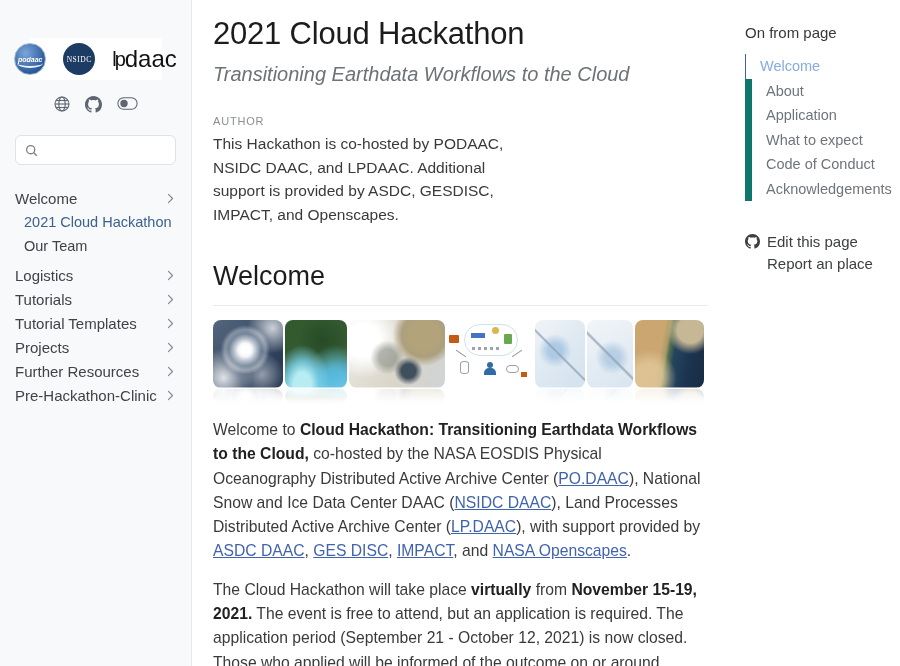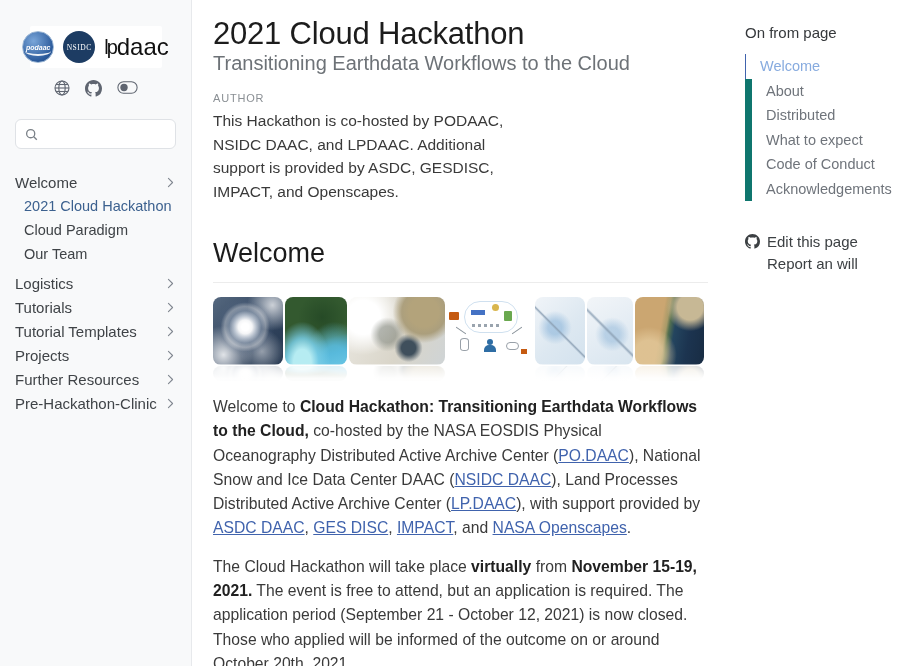--- a/index.html
+++ b/index.html
@@ -2,22 +2,22 @@
 <html><head>
 <meta charset="utf-8">
 <style>
   * { box-sizing: border-box; margin: 0; padding: 0; }
   html,body { width:900px; height:666px; overflow:hidden; }
   body { font-family: "Liberation Sans", "DejaVu Sans", sans-serif; background:#fff; color:#3a3a3a; }
   .page { display:flex; width:900px; height:666px; }
 
   
   .sidebar { width:192px; flex:0 0 192px; background:#f8f9fa; border-right:1px solid #e7e9ec; padding-top:22px; }
-  .logo-box { display:flex; align-items:center; justify-content:center; gap:9px; width:132px; height:42px;
-              margin:4px auto; background:#fff; border-radius:2px; text-decoration:none; }
+  .logo-box { display:flex; align-items:center; justify-content:center; gap:17px; width:132px; height:42px;
+              margin:16px auto; background:#fff; border-radius:2px; text-decoration:none; }
   .logo-circle { width:32px; height:32px; border-radius:50%; display:flex; align-items:center; justify-content:center; flex:0 0 32px; }
   .podaac { background: radial-gradient(circle at 35% 30%, #7aa6d9, #2b5a9b 70%, #1e4277); border:1px solid #9db8d6; position:relative; overflow:hidden; }
   .podaac .pd-text { color:#fff; font-size:7px; font-weight:bold; font-style:italic; z-index:2; }
   .podaac::after { content:""; position:absolute; left:2px; right:2px; bottom:6px; height:8px;
                    border-radius:50%; border-bottom:2px solid rgba(255,255,255,.9); }
   .nsidc { background:#1d3c63; }
   .nsidc span { color:#fff; font-family:"Liberation Serif", serif; font-size:7.5px; letter-spacing:.5px; }
   .lpdaac { color:#111; font-size:24px; line-height:1; display:flex; align-items:center; }
   .lpdaac b { font-weight:400; letter-spacing:-2px; margin-right:1px; font-size:20px; }
   .tool-icons { display:flex; justify-content:center; gap:15px; margin-top:12px; color:#5f6570; }
@@ -29,22 +29,22 @@
   .nav-row { display:flex; align-items:center; justify-content:space-between; height:24px; color:#3f4347; cursor:pointer; text-decoration:none; }
   .nav-row .lbl { white-space:nowrap; }
   .sub { padding-left:9px; }
   .sub .nav-row { font-size:14.5px; }
   .nav-row.active { color:#3c618f; }
   .nav-gap { height:5px; }
 
   
   .main { flex:0 0 545px; width:545px; padding:16px 29px 0 21px; }
   .page-title { font-size:31px; font-weight:400; color:#1c1c1c; letter-spacing:-.2px; }
-  .page-subtitle { font-size:20px; font-weight:400; color:#6d7277; margin-top:0; }
-  .author-label { margin-top:17px; font-size:11px; letter-spacing:.8px; color:#8a8f94; }
+  .page-subtitle { font-size:20px; font-weight:400; color:#6d7277; margin-top:11px;font-style:italic; }
+  .author-label { margin-top:29px; font-size:11px; letter-spacing:.8px; color:#8a8f94; }
   .author-text { margin-top:5px; width:306px; font-size:15.5px; line-height:23.5px; color:#3a3a3a; }
   .section-title { margin-top:35px; font-size:27px; font-weight:400; color:#1c1c1c; padding-bottom:13px; border-bottom:1px solid #ececec; }
 
   
   .banner { position:relative; margin-top:14px; height:84px; display:flex; gap:2px; }
   .tile { position:relative; }
   .tile .face { height:68px; border-radius:8px; }
   .tile .refl { height:15px; margin-top:1px; border-radius:8px; transform:scaleY(-1); opacity:.45; }
   .fadeout { position:absolute; left:0; right:0; bottom:0; height:17px; pointer-events:none;
              background:linear-gradient(to bottom, rgba(255,255,255,.5), rgba(255,255,255,.97) 85%); }
@@ -168,23 +168,20 @@
         <span class="lbl">Welcome</span>
         <svg width="11" height="11" viewBox="0 0 16 16">
             <path d="M5 2l6 6-6 6" stroke="#818790" stroke-width="1.6" fill="none" stroke-linecap="round" stroke-linejoin="round"></path>
           </svg>
       </a>
       <div class="sub">
         <a class="nav-row active" href="#">
           <span class="lbl">2021 Cloud Hackathon</span>
         </a>
         <a class="nav-row" href="#">
-          <span class="lbl">Cloud Paradigm</span>
-        </a>
-        <a class="nav-row" href="#">
           <span class="lbl">Our Team</span>
         </a>
       </div>
       <div class="nav-gap"></div>
       <a class="nav-row" href="#">
         <span class="lbl">Logistics</span>
         <svg width="11" height="11" viewBox="0 0 16 16">
             <path d="M5 2l6 6-6 6" stroke="#818790" stroke-width="1.6" fill="none" stroke-linecap="round" stroke-linejoin="round"></path>
           </svg>
       </a>
@@ -285,38 +282,38 @@
   <aside class="toc">
     <div class="toc-heading">On from page</div>
     <ul class="toc-list">
       <li class="active">
           <a href="#">Welcome</a>
         </li>
       <li>
           <a href="#">About</a>
         </li>
       <li>
-          <a href="#">Distributed</a>
+          <a href="#">Application</a>
         </li>
       <li>
           <a href="#">What to expect</a>
         </li>
       <li>
           <a href="#">Code of Conduct</a>
         </li>
       <li>
           <a href="#">Acknowledgements</a>
         </li>
     </ul>
     <div class="toc-actions">
       <a class="toc-action" href="#">
         <svg width="15" height="15" viewBox="0 0 16 16" fill="#3c4043">
           <path d="M8 0C3.58 0 0 3.58 0 8c0 3.54 2.29 6.53 5.47 7.59.4.07.55-.17.55-.38 0-.19-.01-.82-.01-1.49-2.01.37-2.53-.49-2.69-.94-.09-.23-.48-.94-.82-1.13-.28-.15-.68-.52-.01-.53.63-.01 1.08.58 1.23.82.72 1.21 1.87.87 2.33.66.07-.52.28-.87.51-1.07-1.78-.2-3.64-.89-3.64-3.95 0-.87.31-1.59.82-2.15-.08-.2-.36-1.02.08-2.12 0 0 .67-.21 2.2.82.64-.18 1.32-.27 2-.27s1.36.09 2 .27c1.53-1.04 2.2-.82 2.2-.82.44 1.1.16 1.92.08 2.12.51.56.82 1.27.82 2.15 0 3.07-1.87 3.75-3.65 3.95.29.25.54.73.54 1.48 0 1.07-.01 1.93-.01 2.2 0 .21.15.46.55.38A8.01 8.01 0 0 0 16 8c0-4.42-3.58-8-8-8z"></path>
         </svg>
         <span>Edit this page</span>
       </a>
       <a class="toc-action indent" href="#">
-        <span>Report an will</span>
+        <span>Report an place</span>
       </a>
     </div>
   </aside>
 
 </div>
 
 </body></html>

